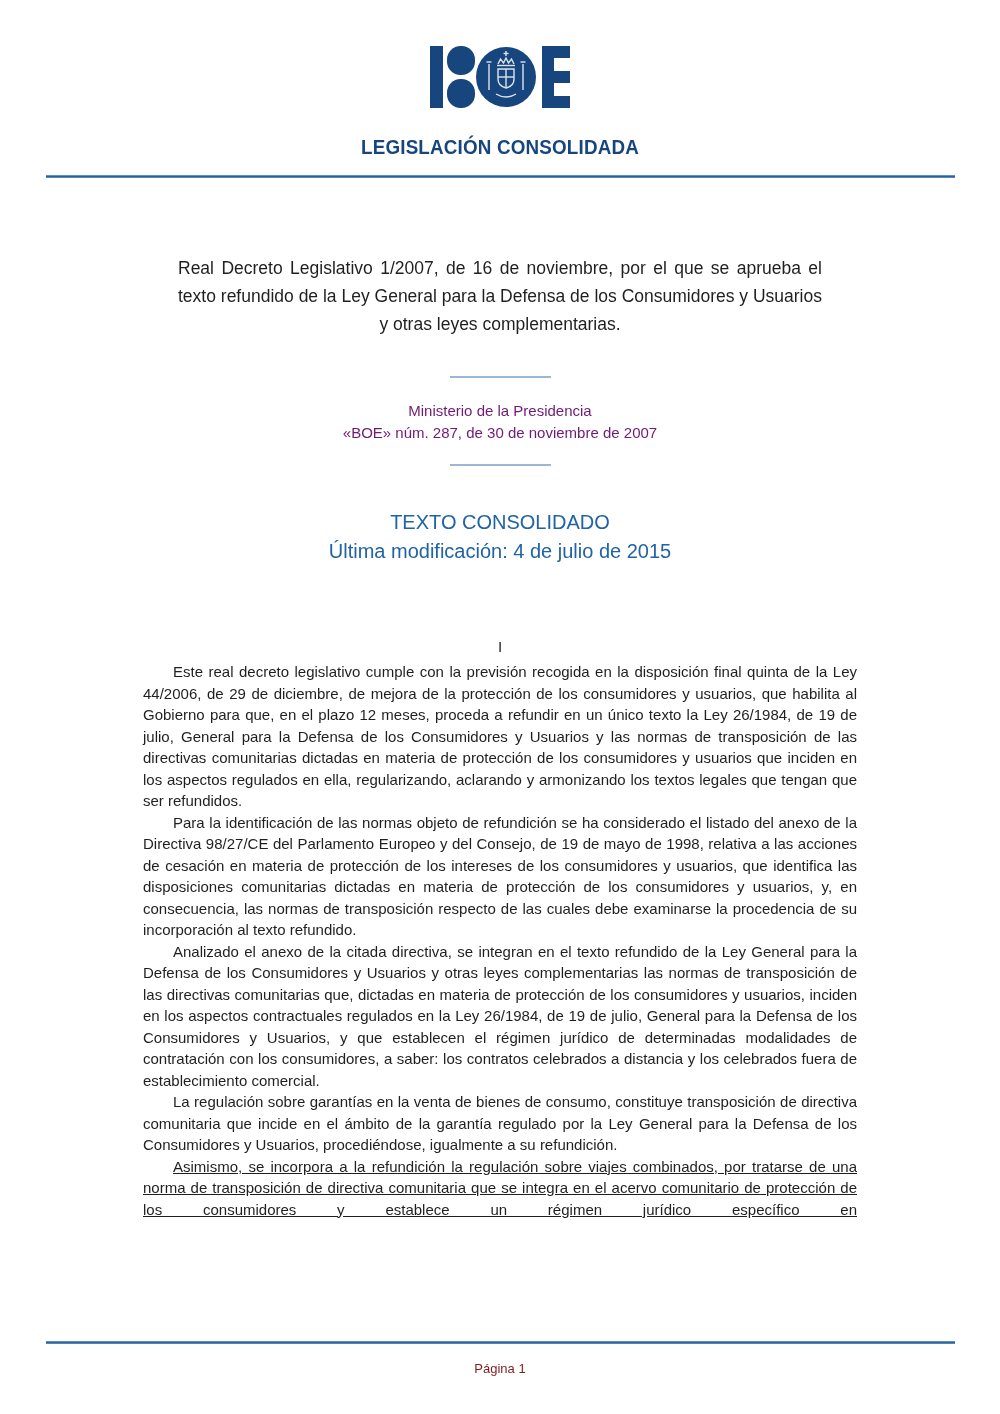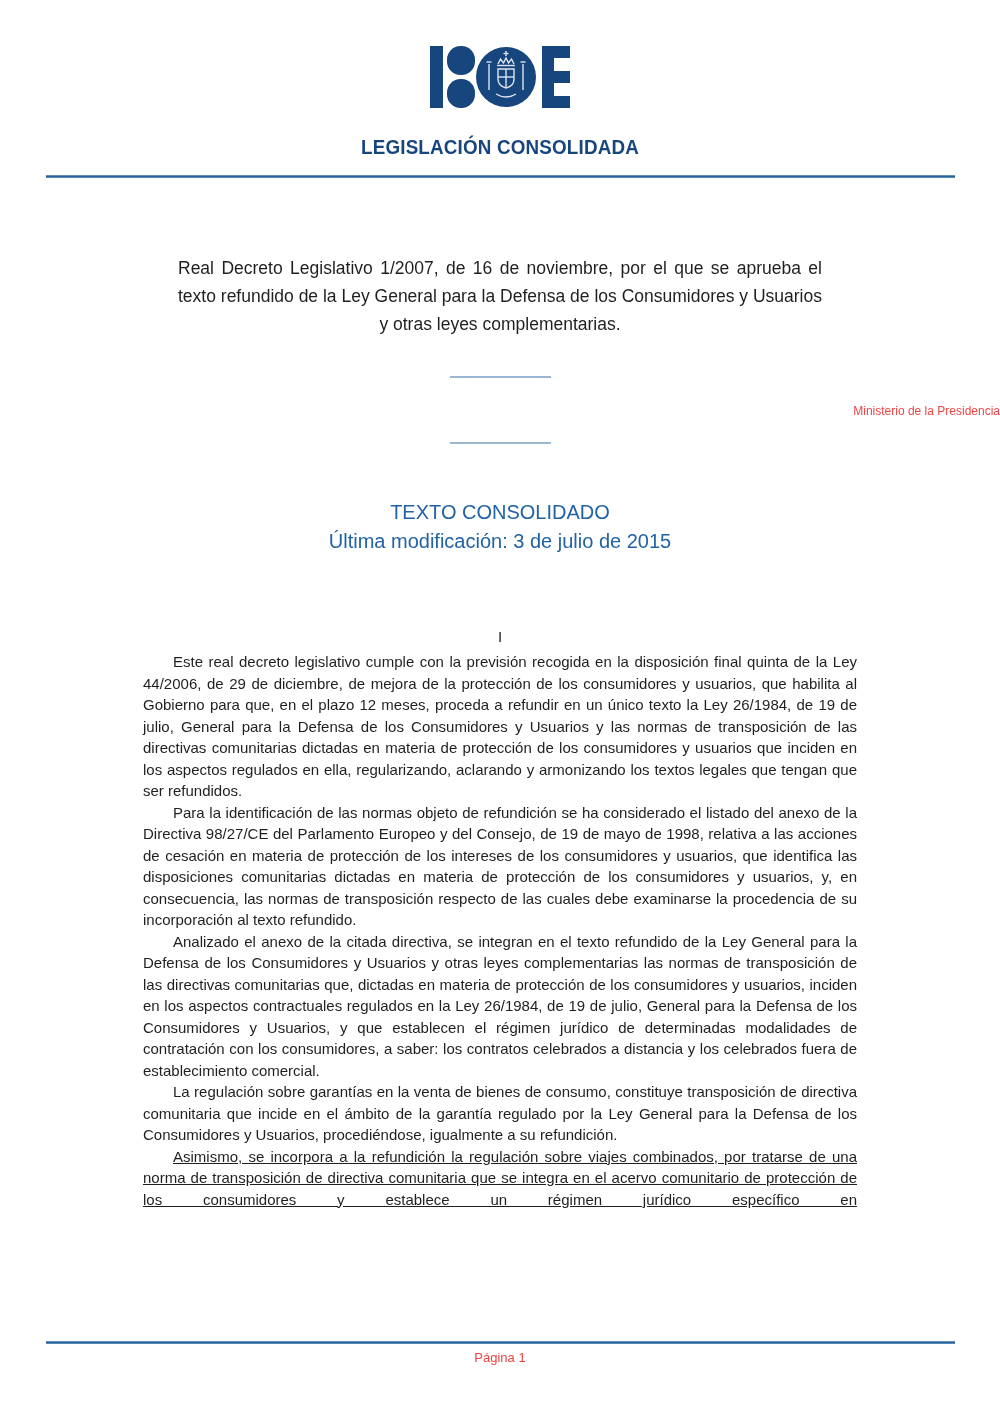--- a/index.html
+++ b/index.html
@@ -55,28 +55,28 @@
   .mini-divider {
     width: 101px;
     height: 2px;
     background: #9bb7d4;
   }
   .mini-divider.top { margin: 38px auto 0; }
   .mini-divider.bottom { margin: 20px auto 0; }
 
   .meta {
     margin-top: 22px;
-    text-align: right;
-    font-size: 12px;
+    text-align: center;
+    font-size: 15px;
     line-height: 22px;
-    color: #ef4444;
+    color: #701a75;
   }
 
   .consolidated {
-    margin-top: 54px;
+    margin-top: 42px;
     text-align: center;
     font-size: 20px;
     line-height: 29px;
     color: #2263a5;
   }
 
   .section-num {
     margin-top: 72px;
     text-align: center;
     font-size: 15px;
@@ -96,25 +96,25 @@
   .body-text p.cut { text-align-last: justify; text-decoration: underline; }
 
   .footer {
     position: absolute;
     top: 1341px;
     left: 0;
     width: 1000px;
   }
   .footer .rule { margin: 0 auto; }
   .page-label {
-    margin-top: 5px;
+    margin-top: 16px;
     text-align: center;
     font-size: 13px;
     line-height: 17px;
-    color: #ef4444;
+    color: #7f1d1d;
   }
 </style>
 </head>
 <body>
 
 <div class="page">
 
   <svg class="logo" viewBox="0 0 140 62" aria-label="BOE">
     <g fill="#17467f">
 
@@ -149,27 +149,28 @@
   <div class="banner">LEGISLACIÓN CONSOLIDADA</div>
 
   <div class="rule"></div>
 
   <h1 class="doc-title">Real Decreto Legislativo 1/2007, de 16 de noviembre, por el que se aprueba el texto refundido de la Ley General para la Defensa de los Consumidores y Usuarios y otras leyes complementarias.</h1>
 
   <div class="mini-divider top"></div>
 
   <div class="meta">
     <div>Ministerio de la Presidencia</div>
+    <div>«BOE» núm. 287, de 30 de noviembre de 2007</div>
   </div>
 
   <div class="mini-divider bottom"></div>
 
   <div class="consolidated">
     <div>TEXTO CONSOLIDADO</div>
-    <div>Última modificación: 3 de julio de 2015</div>
+    <div>Última modificación: 4 de julio de 2015</div>
   </div>
 
   <div class="section-num">I</div>
 
   <div class="body-text">
     <p>Este real decreto legislativo cumple con la previsión recogida en la disposición final quinta de la Ley 44/2006, de 29 de diciembre, de mejora de la protección de los consumidores y usuarios, que habilita al Gobierno para que, en el plazo 12 meses, proceda a refundir en un único texto la Ley 26/1984, de 19 de julio, General para la Defensa de los Consumidores y Usuarios y las normas de transposición de las directivas comunitarias dictadas en materia de protección de los consumidores y usuarios que inciden en los aspectos regulados en ella, regularizando, aclarando y armonizando los textos legales que tengan que ser refundidos.</p>
     <p>Para la identificación de las normas objeto de refundición se ha considerado el listado del anexo de la Directiva 98/27/CE del Parlamento Europeo y del Consejo, de 19 de mayo de 1998, relativa a las acciones de cesación en materia de protección de los intereses de los consumidores y usuarios, que identifica las disposiciones comunitarias dictadas en materia de protección de los consumidores y usuarios, y, en consecuencia, las normas de transposición respecto de las cuales debe examinarse la procedencia de su incorporación al texto refundido.</p>
     <p>Analizado el anexo de la citada directiva, se integran en el texto refundido de la Ley General para la Defensa de los Consumidores y Usuarios y otras leyes complementarias las normas de transposición de las directivas comunitarias que, dictadas en materia de protección de los consumidores y usuarios, inciden en los aspectos contractuales regulados en la Ley 26/1984, de 19 de julio, General para la Defensa de los Consumidores y Usuarios, y que establecen el régimen jurídico de determinadas modalidades de contratación con los consumidores, a saber: los contratos celebrados a distancia y los celebrados fuera de establecimiento comercial.</p>
     <p>La regulación sobre garantías en la venta de bienes de consumo, constituye transposición de directiva comunitaria que incide en el ámbito de la garantía regulado por la Ley General para la Defensa de los Consumidores y Usuarios, procediéndose, igualmente a su refundición.</p>
     <p class="cut">Asimismo, se incorpora a la refundición la regulación sobre viajes combinados, por tratarse de una norma de transposición de directiva comunitaria que se integra en el acervo comunitario de protección de los consumidores y establece un régimen jurídico específico en</p>

